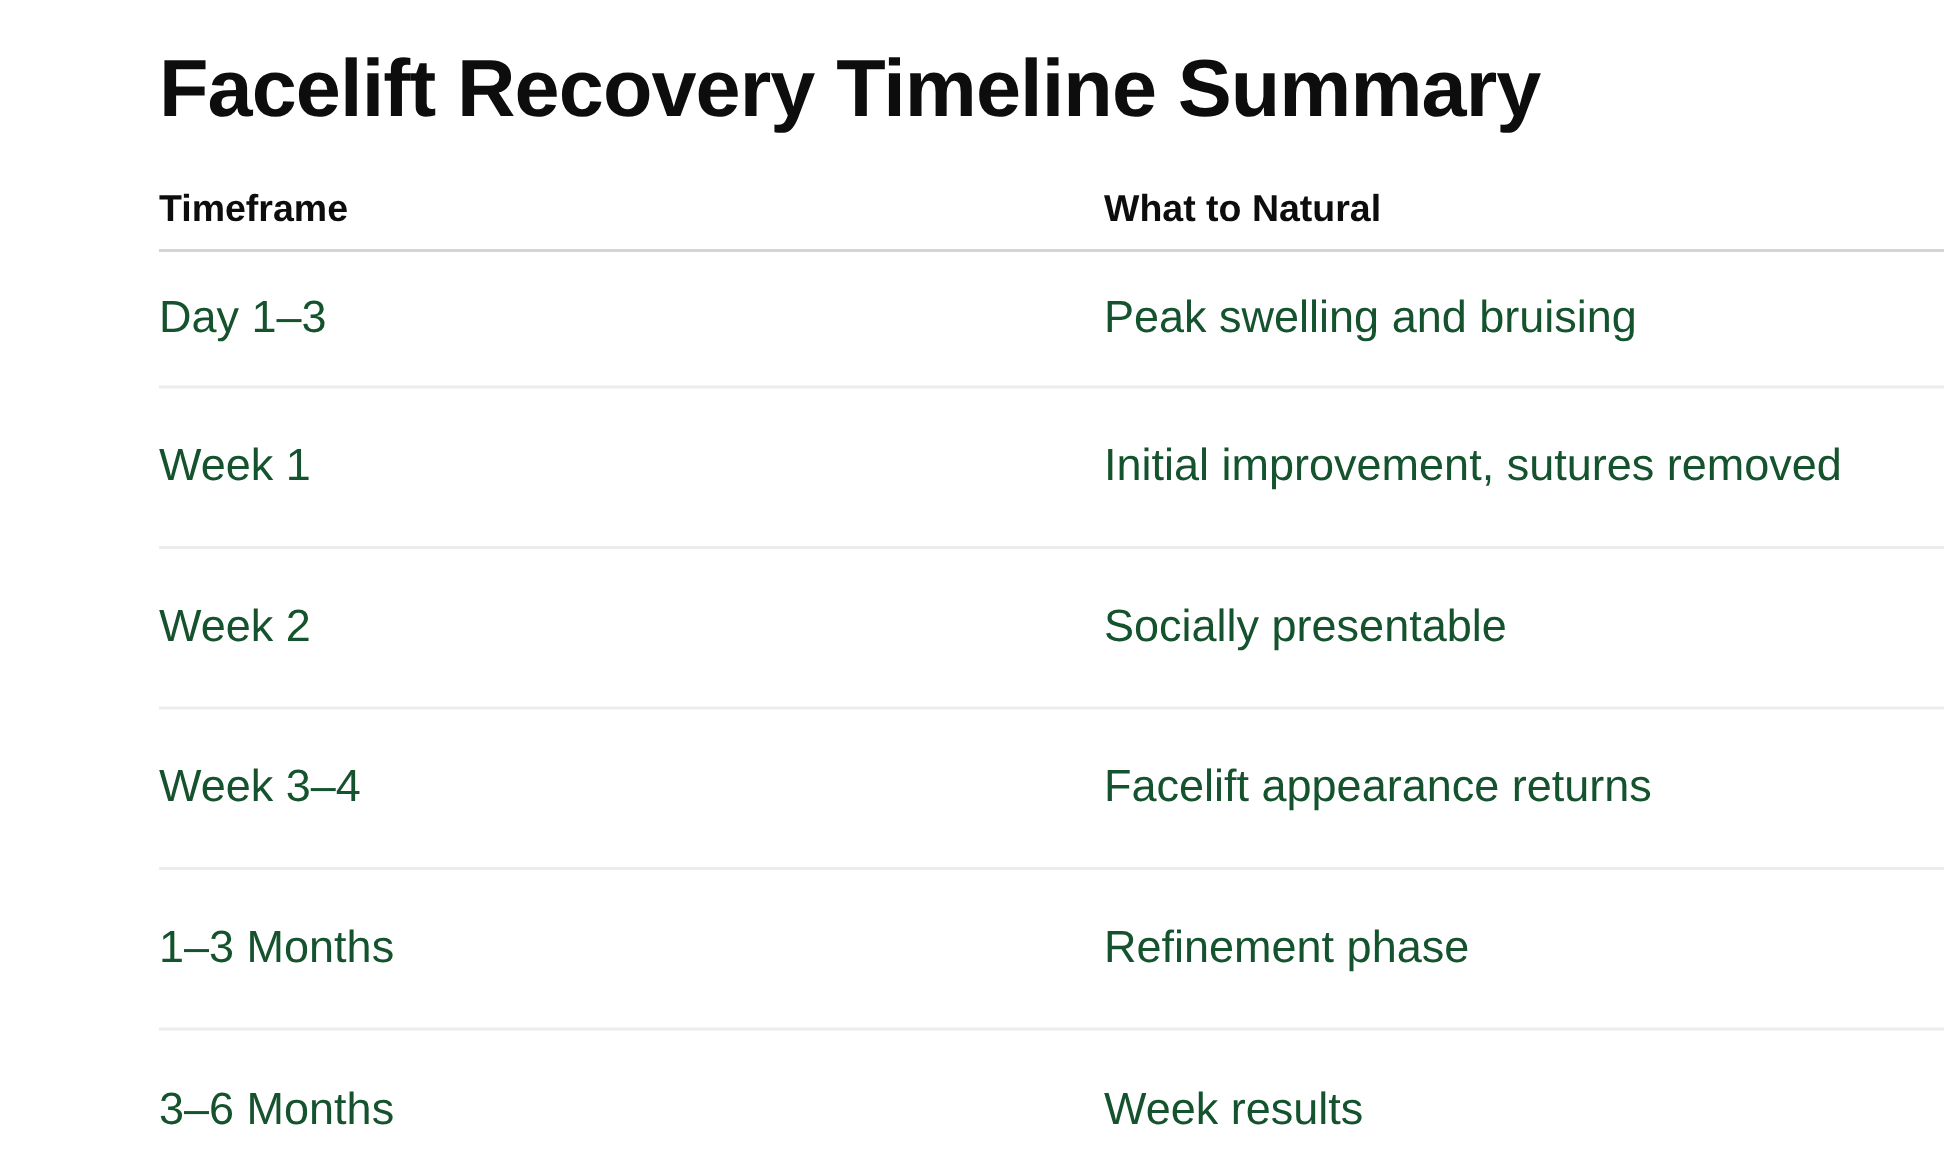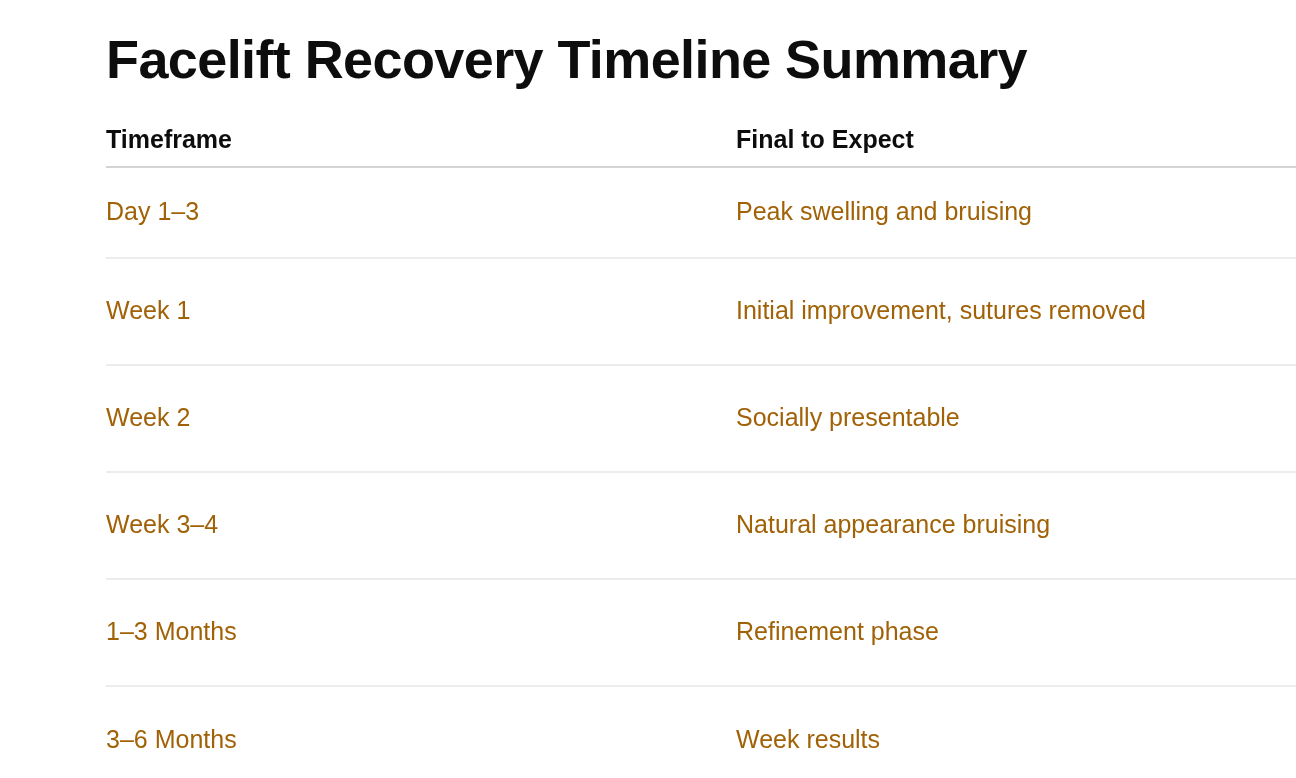--- a/index.html
+++ b/index.html
@@ -52,56 +52,56 @@
       display: flex;
       height: 107px;
       align-items: center;
       border-bottom: 2px solid #ececec;
       box-sizing: border-box;
     }
     .row:last-child {
       border-bottom: none;
     }
     .td {
-      font-size: 25px;
+      font-size: 30px;
       font-weight: 400;
-      color: #a16207;
+      color: #14532d;
       white-space: nowrap;
       padding-bottom: 2px;
     }
     .tbody .row:first-child {
       height: 91px;
     }
   </style>
 </head>
 <body>
 
 <h1 class="page-title">Facelift Recovery Timeline Summary</h1>
 
 <div class="table">
   <div class="thead">
     <div class="th col1">Timeframe</div>
-    <div class="th col2">Final to Expect</div>
+    <div class="th col2">What to Natural</div>
   </div>
   <div class="tbody">
     <div class="row">
       <div class="td col1">Day 1–3</div>
       <div class="td col2">Peak swelling and bruising</div>
     </div>
     <div class="row">
       <div class="td col1">Week 1</div>
       <div class="td col2">Initial improvement, sutures removed</div>
     </div>
     <div class="row">
       <div class="td col1">Week 2</div>
       <div class="td col2">Socially presentable</div>
     </div>
     <div class="row">
       <div class="td col1">Week 3–4</div>
-      <div class="td col2">Natural appearance bruising</div>
+      <div class="td col2">Facelift appearance returns</div>
     </div>
     <div class="row">
       <div class="td col1">1–3 Months</div>
       <div class="td col2">Refinement phase</div>
     </div>
     <div class="row">
       <div class="td col1">3–6 Months</div>
       <div class="td col2">Week results</div>
     </div>
   </div>

